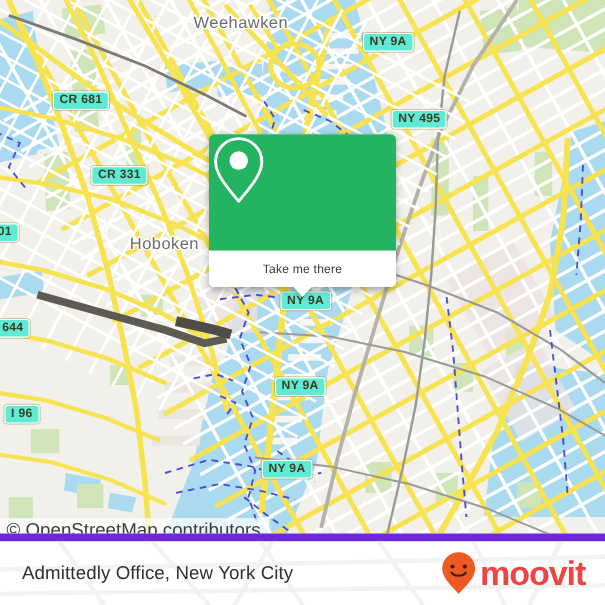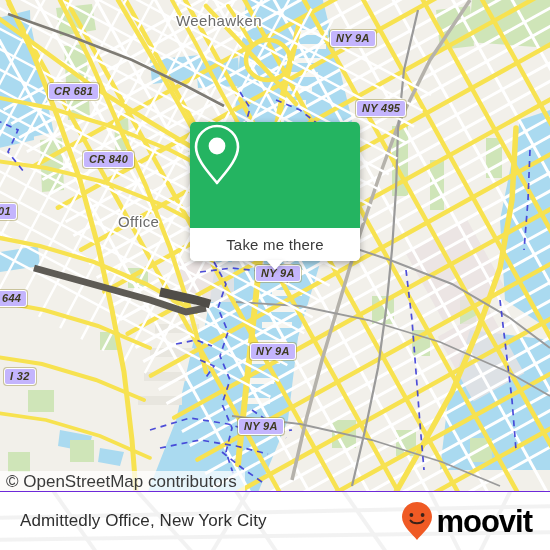--- a/index.html
+++ b/index.html
@@ -25,32 +25,31 @@
     text-shadow:
       -1.5px 0 #fff, 1.5px 0 #fff, 0 -1.5px #fff, 0 1.5px #fff,
       -1px -1px #fff, 1px -1px #fff, -1px 1px #fff, 1px 1px #fff;
     pointer-events:none;
   }
   .place-label.lg{font-size:16px;}
 
   
   .shield{
     position:absolute;
-    background:#c4b5fd;
+    background:#5eead4;
     border:1.5px solid #ffffff;
     border-radius:3px;
     color:#3d3a1f;
     font-size:11px;
     font-weight:bold;
     letter-spacing:.3px;
     padding:2px 5px 2px 5px;
     line-height:11px;
     white-space:nowrap;
     box-shadow:0 0 0 1px rgba(150,140,60,.45);
-    font-style:italic;
   }
 
   
   .attribution{
     position:absolute;left:0;bottom:0;
     background:rgba(255,255,255,.72);
     color:#3b3b3b;
     font-size:17px;
     padding:4px 8px 4px 6px;
     line-height:13px;
@@ -72,51 +71,51 @@
     display:flex;align-items:center;justify-content:center;
   }
   .popup-bottom{
     height:33px;
     background:#ffffff;
     border-radius:0 0 5px 5px;
     display:flex;align-items:center;justify-content:center;
     position:relative;
   }
   .popup-bottom span{
-    color:#3a3a3a;font-size:15px;letter-spacing:.2px;
+    color:#3a3a3a;font-size:11px;letter-spacing:.2px;
   }
   .popup-tail{
     position:absolute;left:50%;bottom:-9px;margin-left:-9px;
     width:0;height:0;
     border-left:9px solid transparent;
     border-right:9px solid transparent;
     border-top:10px solid #ffffff;
     filter:drop-shadow(0 2px 2px rgba(0,0,0,.2));
   }
 
   
   .footer{
     position:absolute;left:0;bottom:0;width:550px;height:58px;
     background:#ffffff;
-    border-top:1px solid #6d28d9;
+    border-top:7px solid #6d28d9;
     overflow:hidden;
   }
   .footer-bg{position:absolute;left:0;top:0;opacity:.5;}
   .footer-title{
     position:absolute;left:20px;top:0;height:58px;
     display:flex;align-items:center;
     color:#2f2f2f;font-size:17px;letter-spacing:.1px;
     white-space:nowrap;
   }
   .brand{
     position:absolute;right:18px;top:0;height:58px;
     display:flex;align-items:center;gap:2px;
   }
   .brand-word{
-    color:#000000;font-size:31px;font-weight:bold;letter-spacing:-1px;
+    color:#ef4444;font-size:31px;font-weight:bold;letter-spacing:-1px;
     line-height:31px;
   }
 </style>
 </head>
 <body>
 
 <div class="app">
 
   <div class="map">
 
@@ -376,29 +375,29 @@
           <path d="M276,100 L300,110 L318,124 L330,146"></path>
           <path d="M406,270 L412,320 L416,372 L420,424 L424,470"></path>
           <path d="M500,300 L506,350 L512,400 L516,450"></path>
           <path d="M530,150 L528,200 L524,250"></path>
           <path d="M-4,120 L18,130 L8,152 L24,172"></path>
         </g>
       </g>
     </svg>
 
     <div class="place-label" style="left:176px;top:12px;">Weehawken</div>
-    <div class="place-label" style="left:118px;top:213px;">Office</div>
+    <div class="place-label" style="left:118px;top:213px;">Hoboken</div>
 
     <div class="shield" style="left:330px;top:30px;">NY 9A</div>
     <div class="shield" style="left:320px;top:100px;margin-left:36px;">NY 495</div>
     <div class="shield" style="left:48px;top:83px;text-align:right;">CR 681</div>
-    <div class="shield" style="left:83px;top:151px;">CR 840</div>
+    <div class="shield" style="left:83px;top:151px;">CR 331</div>
     <div class="shield" style="left:-8px;top:203px;">01</div>
     <div class="shield" style="left:-4px;top:290px;">644</div>
-    <div class="shield" style="left:4px;top:368px;">I 32</div>
+    <div class="shield" style="left:4px;top:368px;">I 96</div>
     <div class="shield" style="left:255px;top:265px;">NY 9A</div>
     <div class="shield" style="left:250px;top:343px;">NY 9A</div>
     <div class="shield" style="left:238px;top:418px;">NY 9A</div>
 
     <div class="attribution">© OpenStreetMap contributors</div>
 
     <div class="popup">
       <div class="popup-top">
         <svg width="54" height="66" viewBox="0 0 54 66">
           <path d="M27 4 C15.4 4 6 13.4 6 25 C6 38 20 52 27 61 C34 52 48 38 48 25 C48 13.4 38.6 4 27 4 Z" fill="none" stroke="#ffffff" stroke-width="2.6" stroke-linejoin="round"></path>

